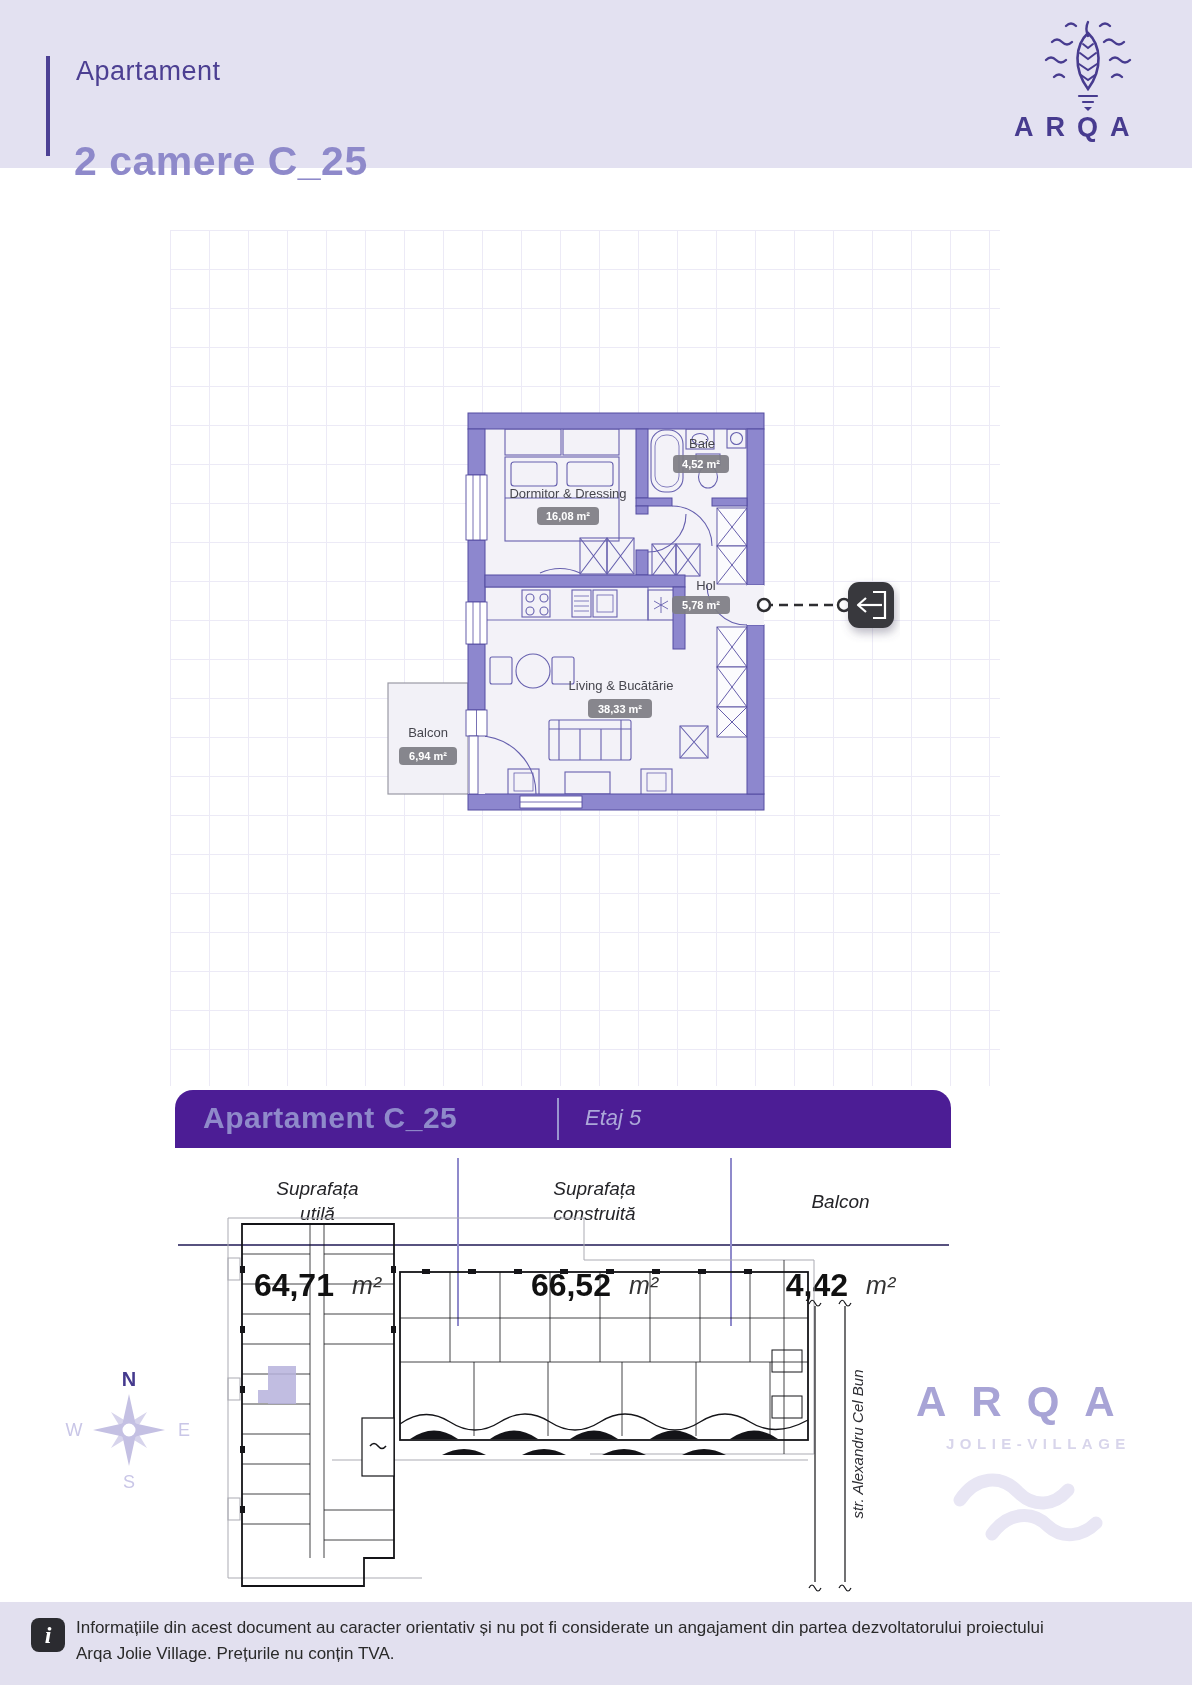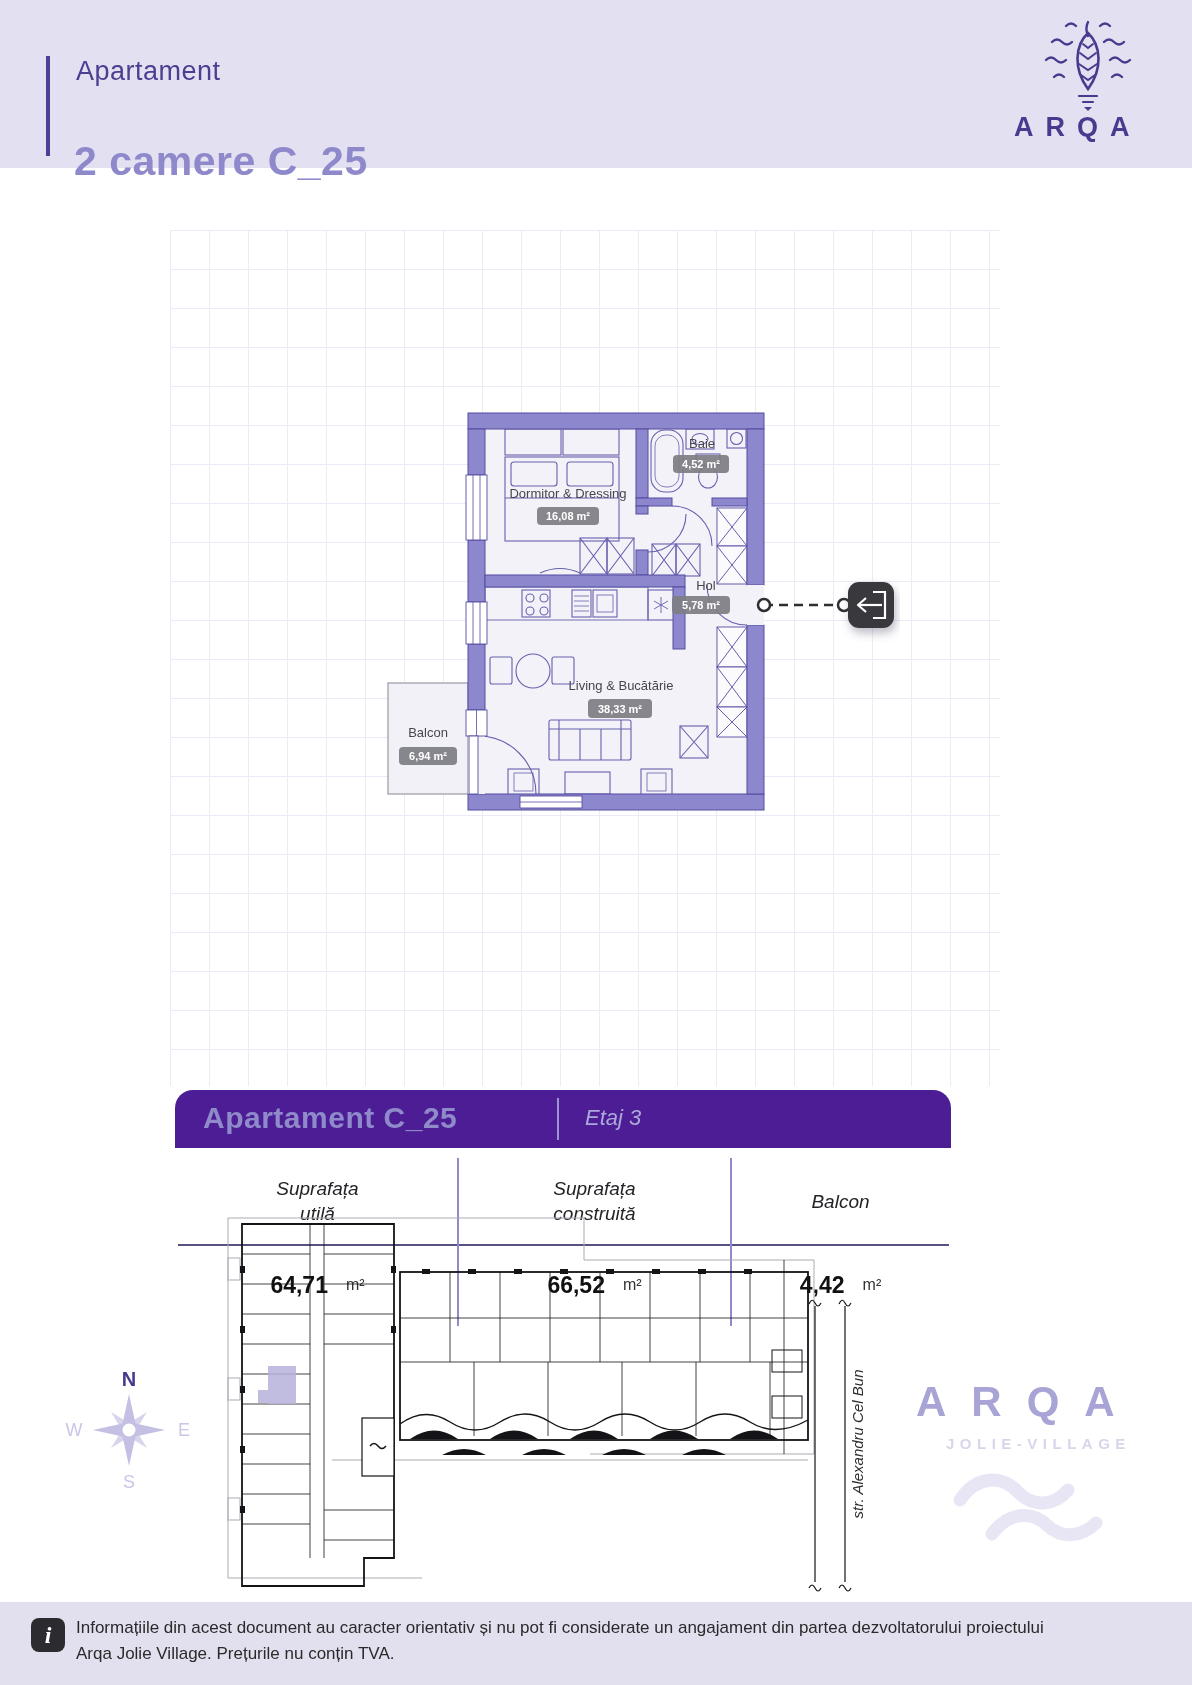--- a/index.html
+++ b/index.html
@@ -34,22 +34,22 @@
   .summary-divider{position:absolute;left:382px;top:8px;width:2px;height:42px;background:#9citx;background:#9A95CE;}
   .summary-floor{position:absolute;left:410px;top:15px;font-size:22px;font-style:italic;color:#ACA8D9;}
   .summary-table{position:absolute;left:178px;top:1158px;width:773px;height:168px;display:flex;text-align:right;}
   .sum-col{box-sizing:border-box;display:flex;flex-direction:column;}
   .sum-col.c1{width:281px;border-right:2px solid #8F8ACB;}
   .sum-col.c2{width:273px;border-right:2px solid #8F8ACB;}
   .sum-col.c3{width:217px;}
   .sum-head{height:86px;display:flex;flex-direction:column;align-items:center;justify-content:center;
             font-size:19px;font-style:italic;color:#242428;line-height:25px;border-bottom:2px solid #57527F;}
   .sum-val{height:78px;display:flex;align-items:center;justify-content:center;}
-  .sum-val .num{font-size:23px;font-weight:800;color:#111;}
-  .sum-val .unit{font-size:16px;color:#333;margin-left:18px;}
+  .sum-val .num{font-size:32px;font-weight:800;color:#111;}
+  .sum-val .unit{font-size:25px;font-style:italic;color:#333;margin-left:18px;}
 
   
   .compass{position:absolute;left:44px;top:1356px;}
   .compass text{font-family:"Liberation Sans",sans-serif;}
   .siteplan{position:absolute;left:212px;top:1210px;}
   .siteplan text{font-family:"Liberation Sans",sans-serif;}
   .brand-bottom-name{position:absolute;left:916px;top:1378px;font-size:42px;font-weight:800;color:#A8A4D6;letter-spacing:25px;}
   .brand-bottom-sub{position:absolute;left:934px;top:1435px;font-size:15px;font-weight:700;color:#D8D5EB;letter-spacing:5.5px;margin-left:12px;}
   .brand-bottom-waves{position:absolute;left:946px;top:1466px;}
 
@@ -245,21 +245,21 @@
       <rect x="508" y="202" width="46" height="46" rx="11" fill="#39393D" filter="url(#icoShadow)"></rect>
       <path d="M 533,212 H 545 V 238 H 533" stroke="#fff" stroke-width="2.2" fill="none"></path>
       <path d="M 542,225 H 519" stroke="#fff" stroke-width="2.2" fill="none"></path>
       <path d="M 526,218 L 518,225 L 526,232" stroke="#fff" stroke-width="2.2" fill="none" stroke-linejoin="round"></path>
     </g>
   </svg>
 
   <div class="summary-bar">
     <div class="summary-title">Apartament C_25</div>
     <div class="summary-divider"></div>
-    <div class="summary-floor">Etaj 3</div>
+    <div class="summary-floor">Etaj 5</div>
   </div>
 
   <div class="summary-table">
     <div class="sum-col c1">
       <div class="sum-head">
         <span>Suprafața</span>
         <span>utilă</span>
       </div>
       <div class="sum-val">
         <span class="num">64,71</span>

